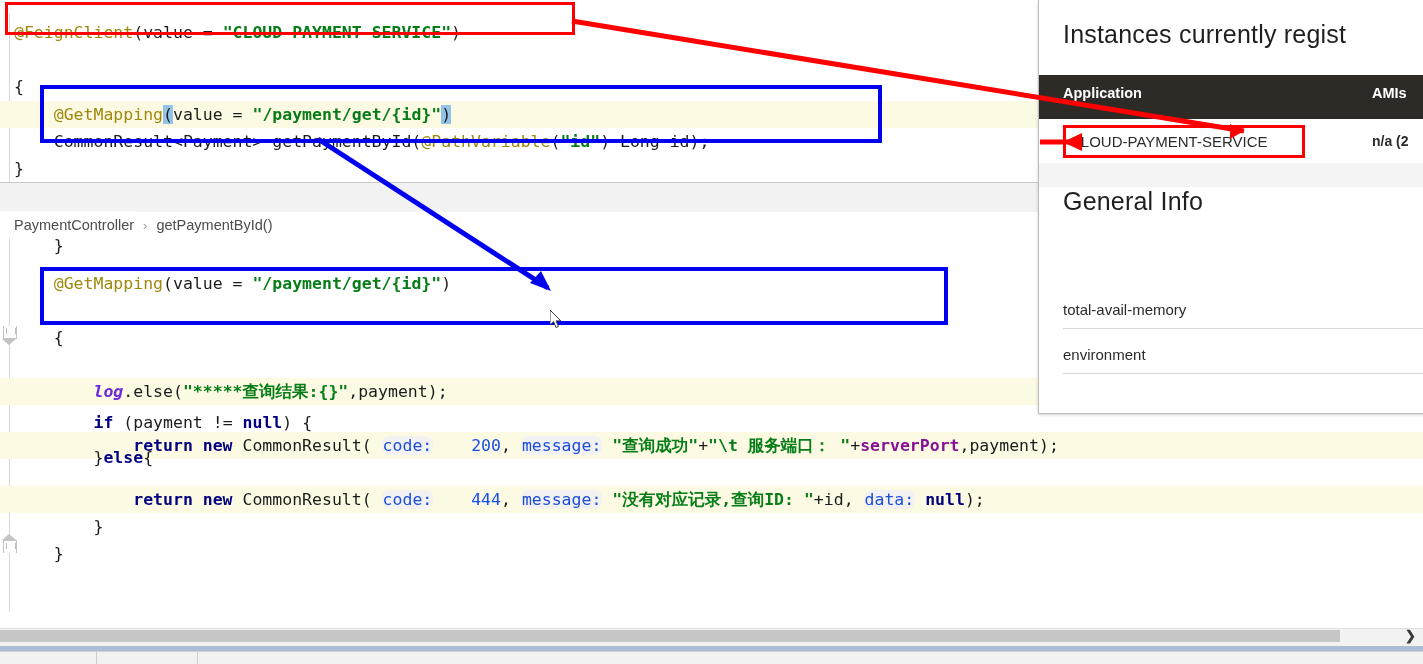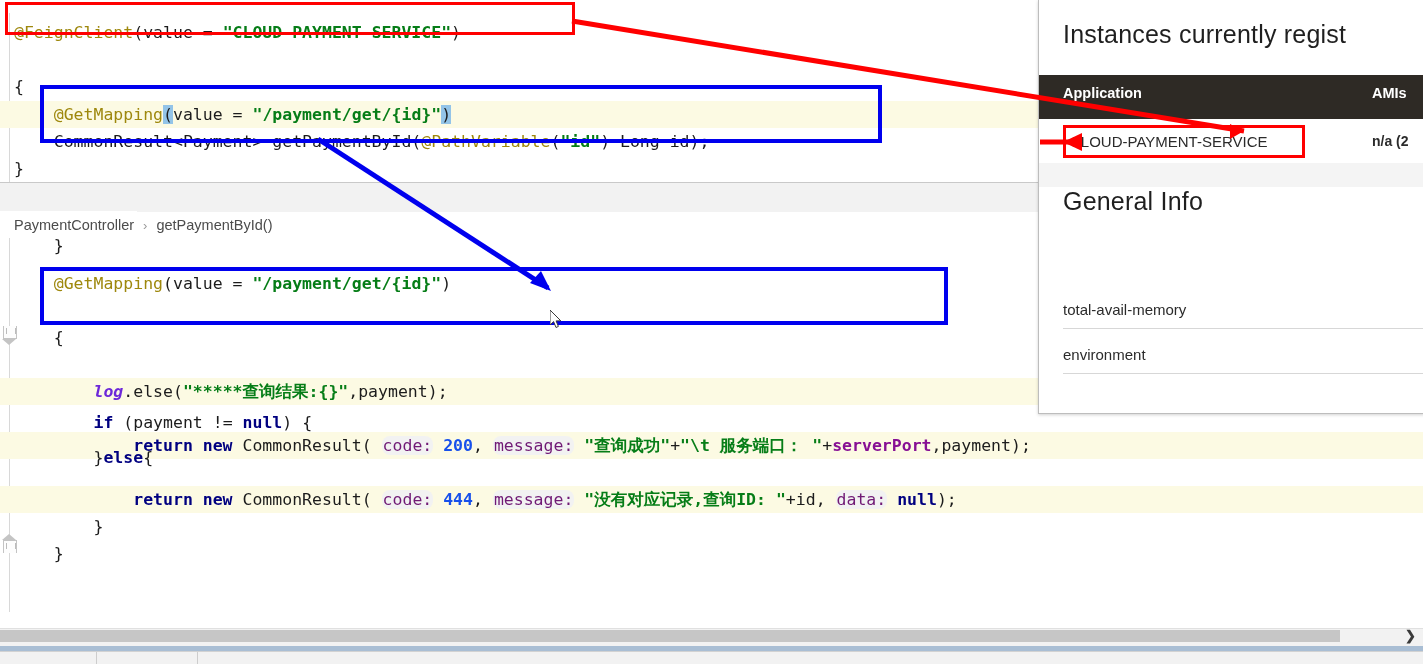--- a/index.html
+++ b/index.html
@@ -11,24 +11,24 @@
   .root{position:relative;width:1423px;height:664px;}
 
   
   .code{
     font-family:"DejaVu Sans Mono","Liberation Mono",monospace;
     font-size:16.5px; line-height:27px; color:#1c1c1c; white-space:pre;
   }
   .kw{color:#000080;font-weight:bold;}
   .ann{color:#9e880d;}
   .str{color:#067d17;font-weight:bold;}
-  .num{color:#1750eb;font-weight:bold;}
+  .num{color:#1750eb;font-weight:normal;margin-left:28px;}
   .fld{color:#871094;font-weight:bold;}
   .italic-fld{color:#6d28d9;font-weight:bold;font-style:italic;}
-  .hint{color:#701a75;background:#f2f2f2;border-radius:8px;padding:0 1px;}
+  .hint{color:#1d4ed8;background:#f2f2f2;border-radius:8px;padding:0 1px;}
   .brmatch{background:#93c4e8;}
   .plain{color:#1c1c1c;}
 
   
   .pane-top{
     position:absolute;left:0;top:1px;width:1158px;height:182px;
     background:#ffffff;overflow:hidden;margin-top:12px;
   }
   .gutter-line{
     position:absolute;left:9px;top:0;width:1px;height:182px;background:#d8d8d8;

